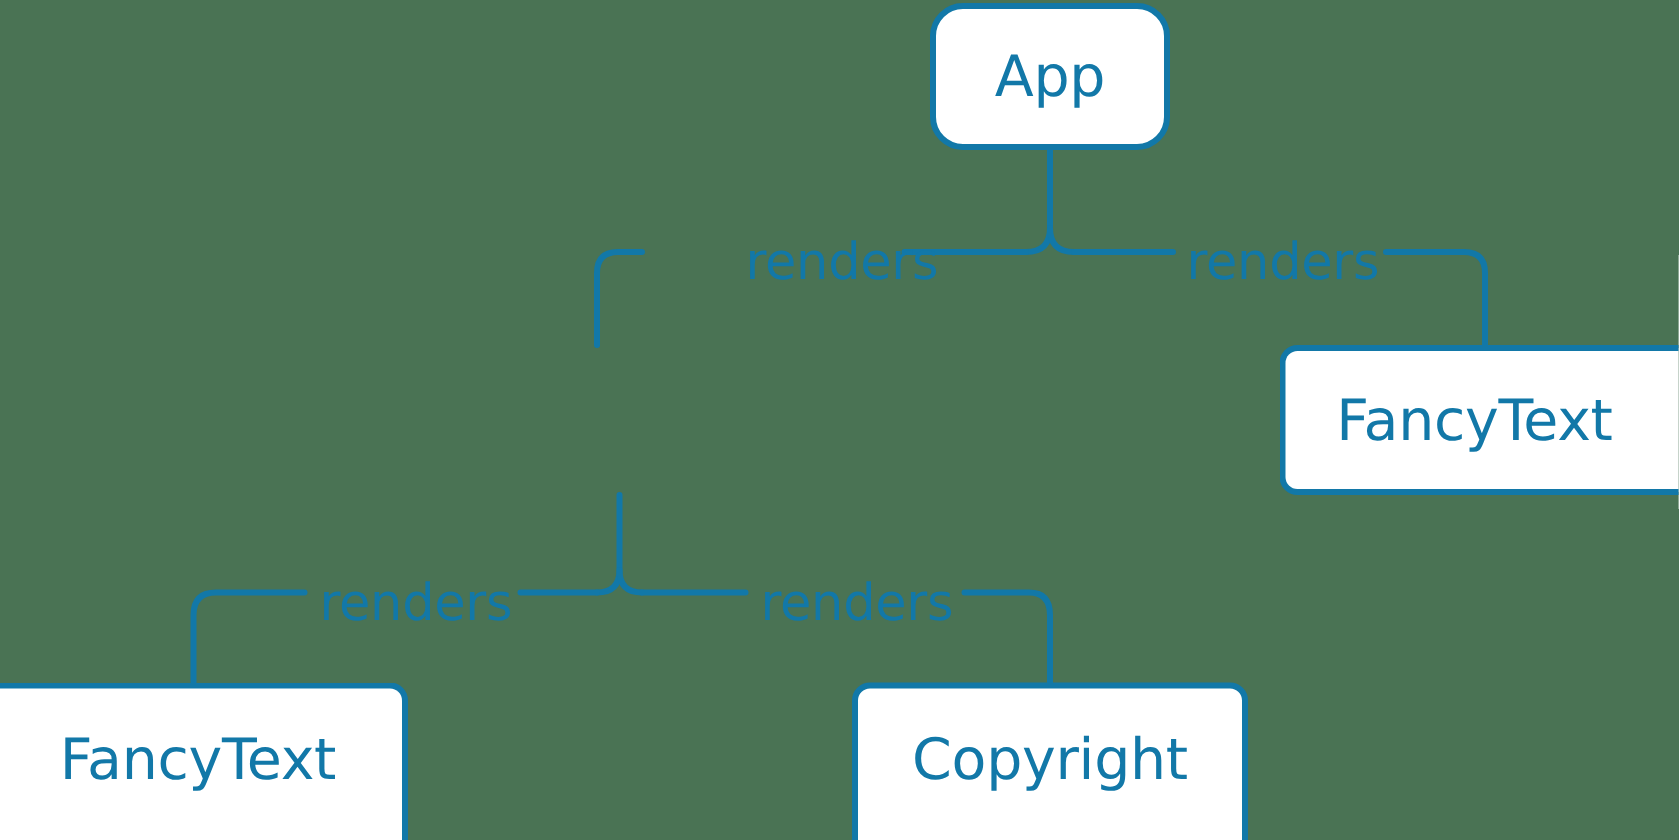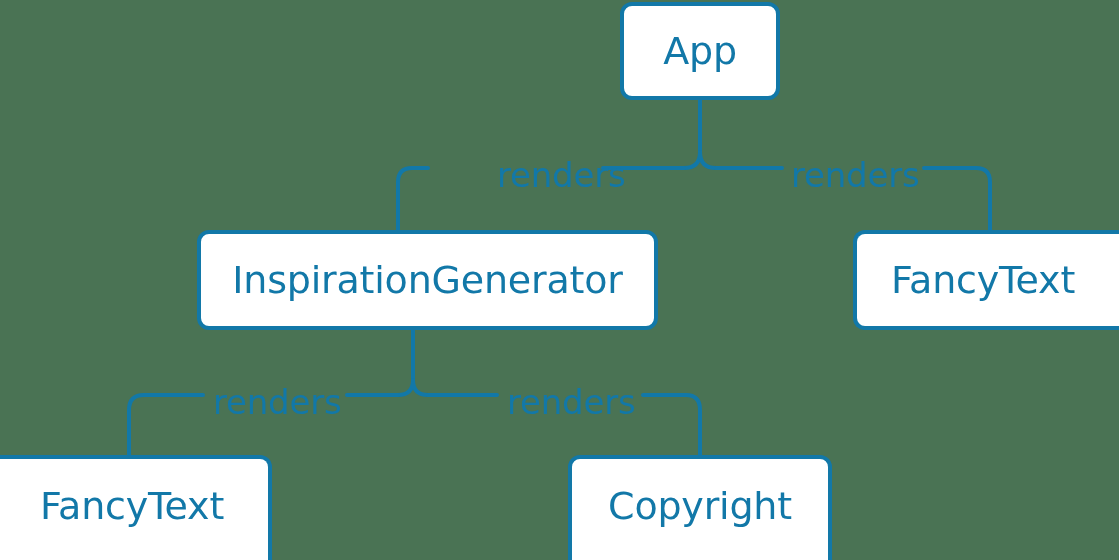--- a/index.html
+++ b/index.html
@@ -68,27 +68,24 @@
 
       <path d="M 413 330 L 413 380 Q 413 395 398 395"></path>
       <path d="M 413 380 Q 413 395 428 395"></path>
 
       <path d="M 398 395 L 347 395 M 203 395 L 144 395 Q 129 395 129 410 L 129 455"></path>
 
       <path d="M 428 395 L 497 395 M 643 395 L 686 395 Q 700 395 700 410 L 700 455"></path>
     </g>
   </svg>
 
-  <div class="node" style="left:620px; top:2px; width:160px; height:98px;">
+  <div class="node" style="left:620px; top:2px; width:160px; height:98px;border-radius:22px;">
     <span>App</span>
   </div>
 
-  <div class="node" style="left:197px; top:230px; width:461px; height:100px;">
-    <span>InspirationGenerator</span>
-  </div>
 
   <div class="node" style="left:853px; top:230px; width:280px; height:100px; border-right:none; border-top-right-radius:0; border-bottom-right-radius:0;">
     <span style="margin-right:24px;">FancyText</span>
   </div>
 
   <div class="node" style="left:-14px; top:455px; width:286px; height:118px; border-left:none; border-top-left-radius:0; border-bottom-left-radius:0;">
     <span style="margin-left:10px; margin-bottom:16px;">FancyText</span>
   </div>
 
   <div class="node" style="left:568px; top:455px; width:264px; height:118px;">

